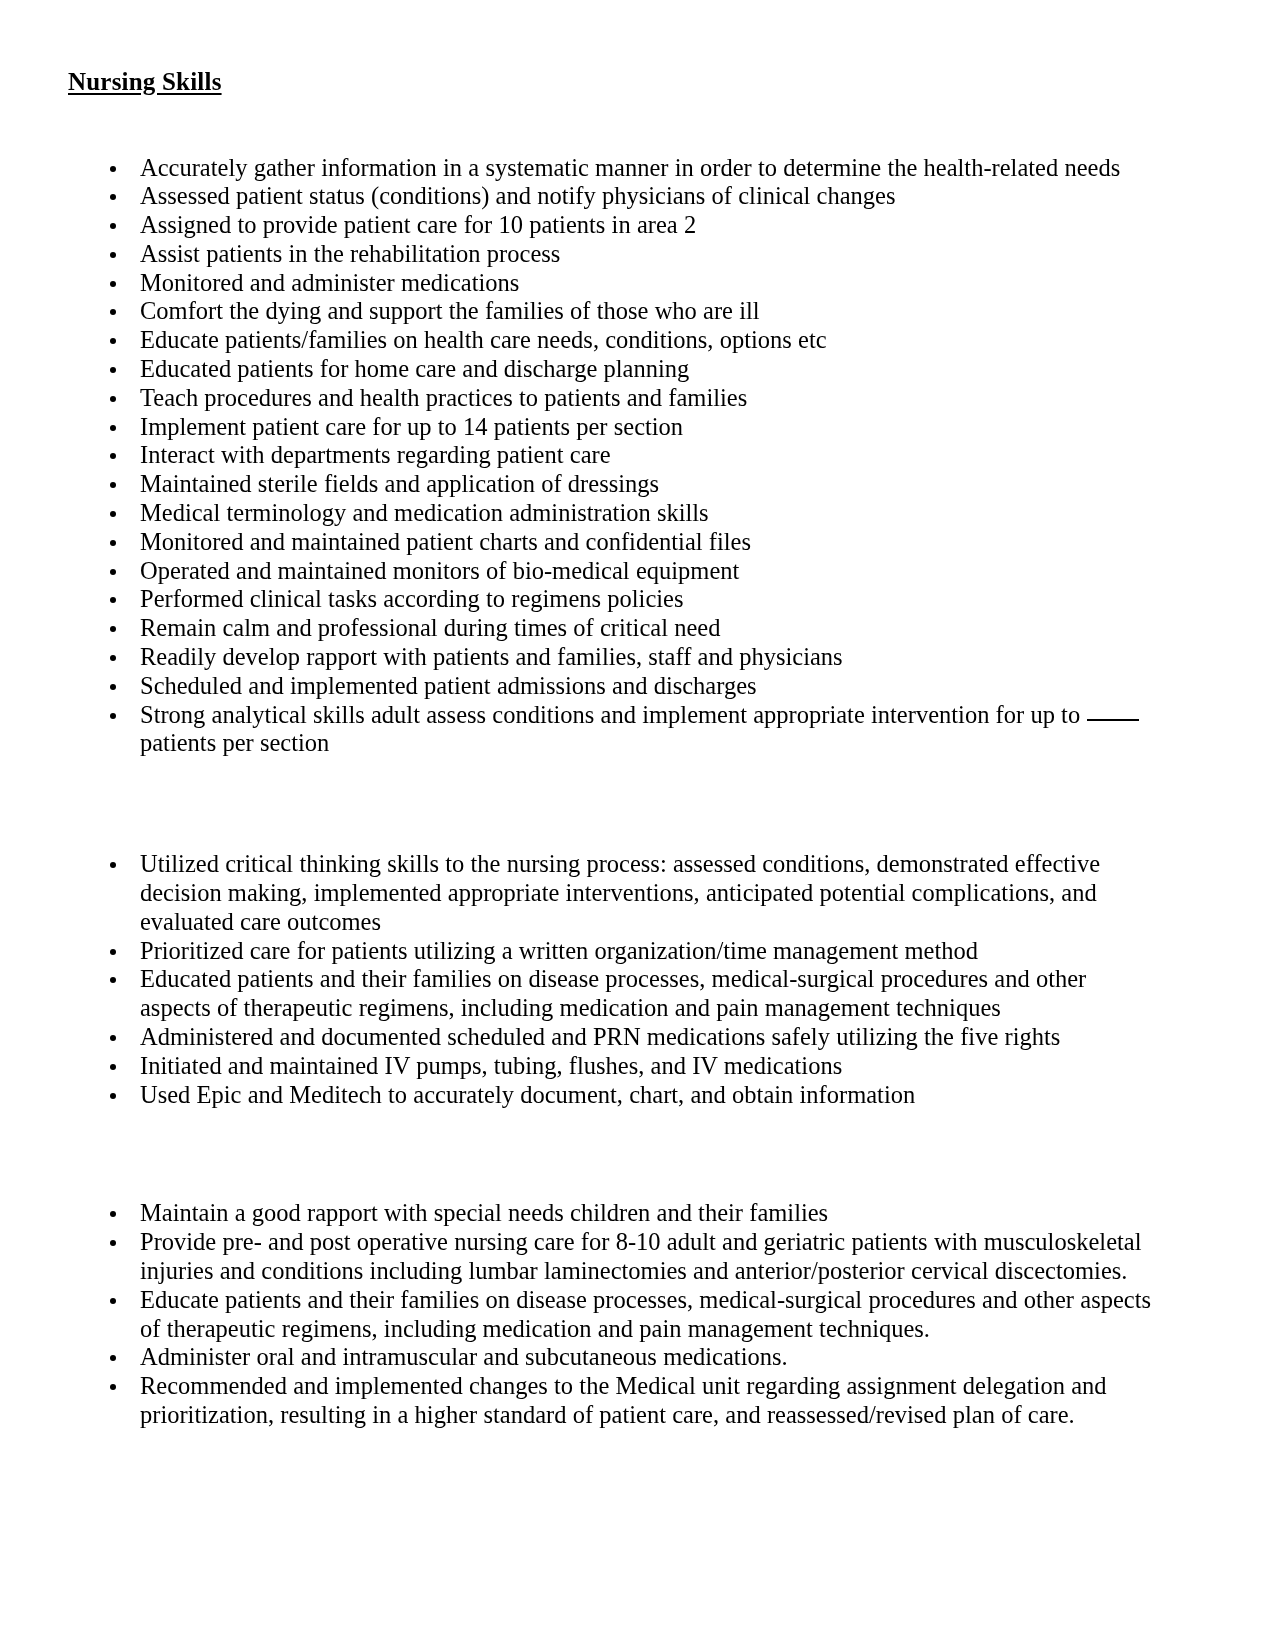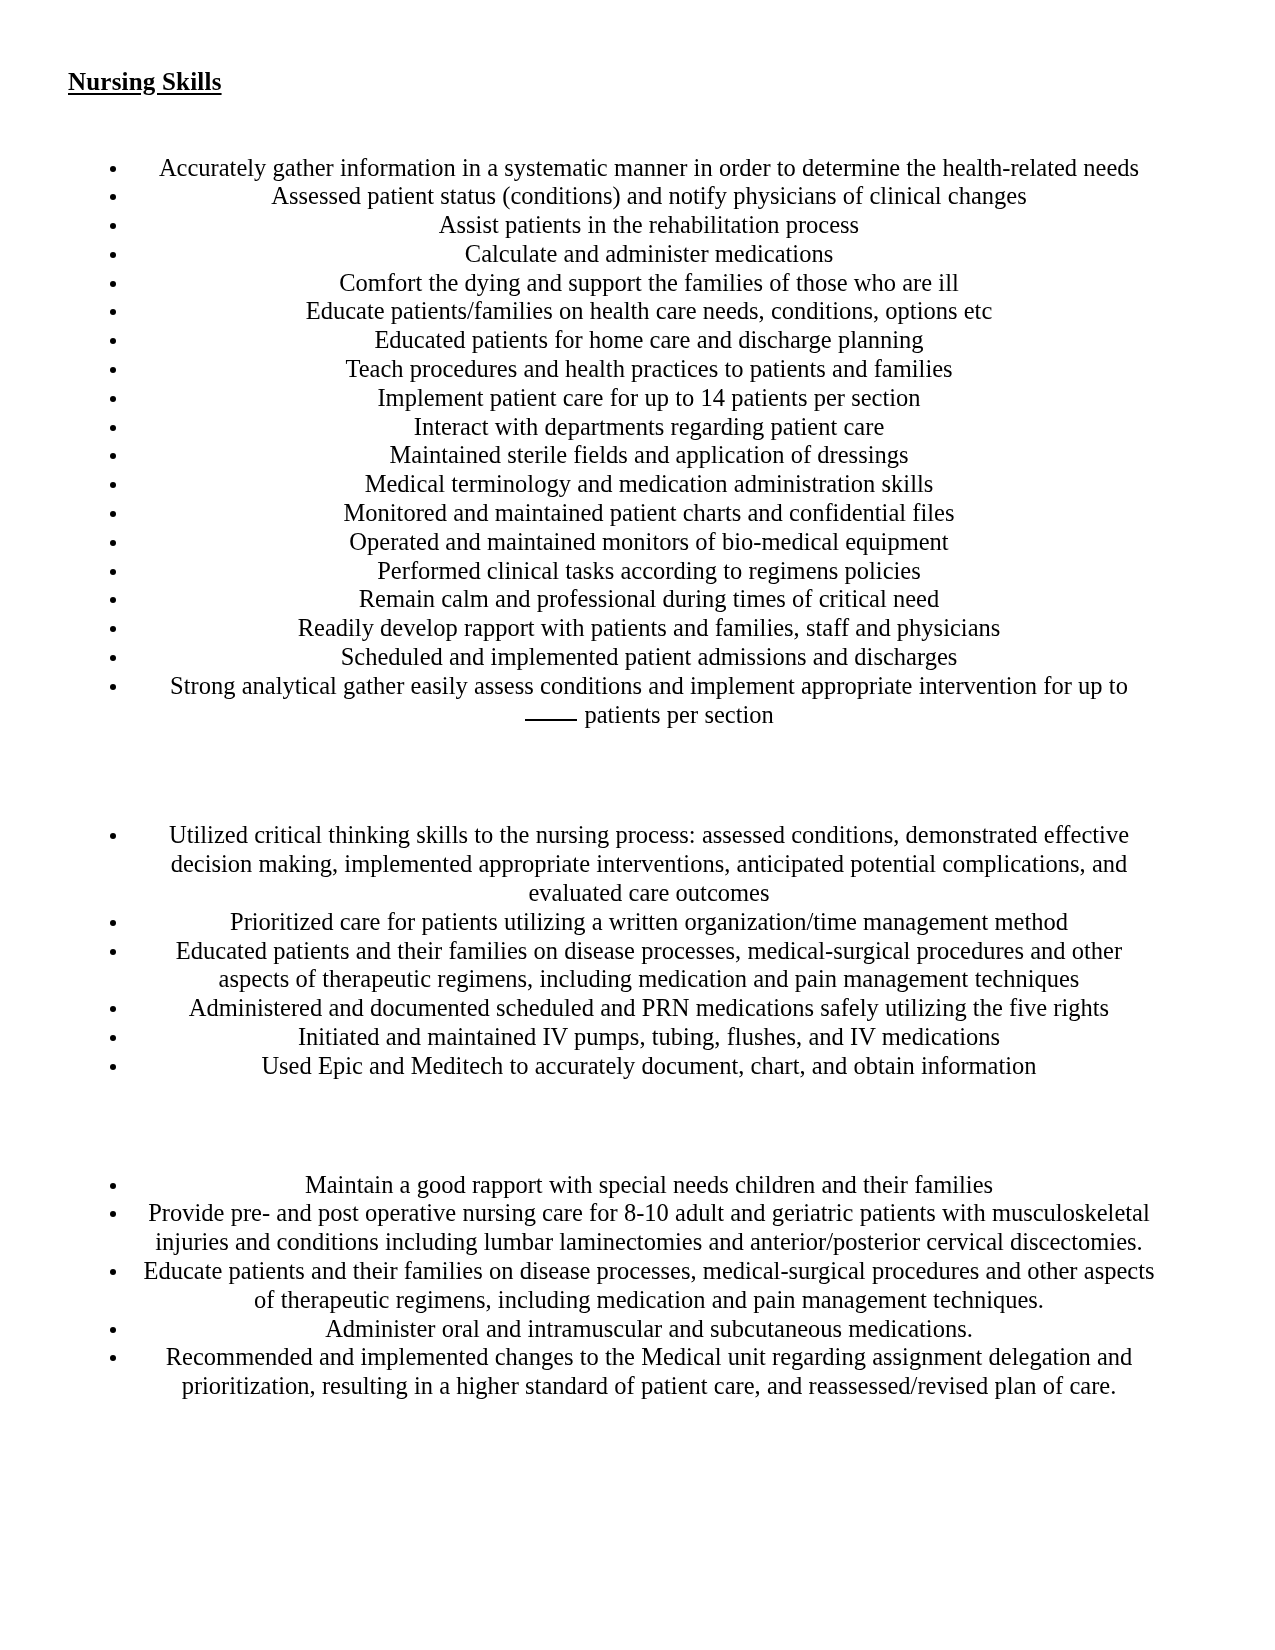--- a/index.html
+++ b/index.html
@@ -51,21 +51,21 @@
   .block-gap-1 { height: 58px; }
   .block-gap-2 { height: 92px; }
   .block-gap-3 { height: 90px; }
 
   .bullet-item {
     position: relative;
     padding-left: 72px;
     font-size: 24.5px;
     line-height: 28.8px;
     margin: 0;
-    text-align: center;
+    text-align: left;
     word-spacing: 0.1px;
   }
 
   .bullet-item::before {
     content: "";
     position: absolute;
     left: 42px;
     top: 12px;
     width: 6px;
     height: 6px;
@@ -87,37 +87,38 @@
 <div class="page">
   <div class="doc-body">
 
     <h1 class="page-title">Nursing Skills</h1>
 
     <div class="block-gap-1"></div>
 
     <ul class="block" id="section-1">
         <li class="bullet-item">Accurately gather information in a systematic manner in order to determine the health-related needs</li>
         <li class="bullet-item">Assessed patient status (conditions) and notify physicians of clinical changes</li>
+        <li class="bullet-item">Assigned to provide patient care for 10 patients in area 2</li>
         <li class="bullet-item">Assist patients in the rehabilitation process</li>
-        <li class="bullet-item">Calculate and administer medications</li>
+        <li class="bullet-item">Monitored and administer medications</li>
         <li class="bullet-item">Comfort the dying and support the families of those who are ill</li>
         <li class="bullet-item">Educate patients/families on health care needs, conditions, options etc</li>
         <li class="bullet-item">Educated patients for home care and discharge planning</li>
         <li class="bullet-item">Teach procedures and health practices to patients and families</li>
         <li class="bullet-item">Implement patient care for up to 14 patients per section</li>
         <li class="bullet-item">Interact with departments regarding patient care</li>
         <li class="bullet-item">Maintained sterile fields and application of dressings</li>
         <li class="bullet-item">Medical terminology and medication administration skills</li>
         <li class="bullet-item">Monitored and maintained patient charts and confidential files</li>
         <li class="bullet-item">Operated and maintained monitors of bio-medical equipment</li>
         <li class="bullet-item">Performed clinical tasks according to regimens policies</li>
         <li class="bullet-item">Remain calm and professional during times of critical need</li>
         <li class="bullet-item">Readily develop rapport with patients and families, staff and physicians</li>
         <li class="bullet-item">Scheduled and implemented patient admissions and discharges</li>
-        <li class="bullet-item"><span>Strong analytical gather easily assess conditions and implement appropriate intervention for up to </span><span class="blank-line"></span><span> patients per section</span></li>
+        <li class="bullet-item"><span>Strong analytical skills adult assess conditions and implement appropriate intervention for up to </span><span class="blank-line"></span><span> patients per section</span></li>
       </ul>
 
     <div class="block-gap-2"></div>
 
     <ul class="block" id="section-2">
         <li class="bullet-item">Utilized critical thinking skills to the nursing process: assessed conditions, demonstrated effective decision making, implemented appropriate interventions, anticipated potential complications, and evaluated care outcomes</li>
         <li class="bullet-item">Prioritized care for patients utilizing a written organization/time management method</li>
         <li class="bullet-item">Educated patients and their families on disease processes, medical-surgical procedures and other aspects of therapeutic regimens, including medication and pain management techniques</li>
         <li class="bullet-item">Administered and documented scheduled and PRN medications safely utilizing the five rights</li>
         <li class="bullet-item">Initiated and maintained IV pumps, tubing, flushes, and IV medications</li>

